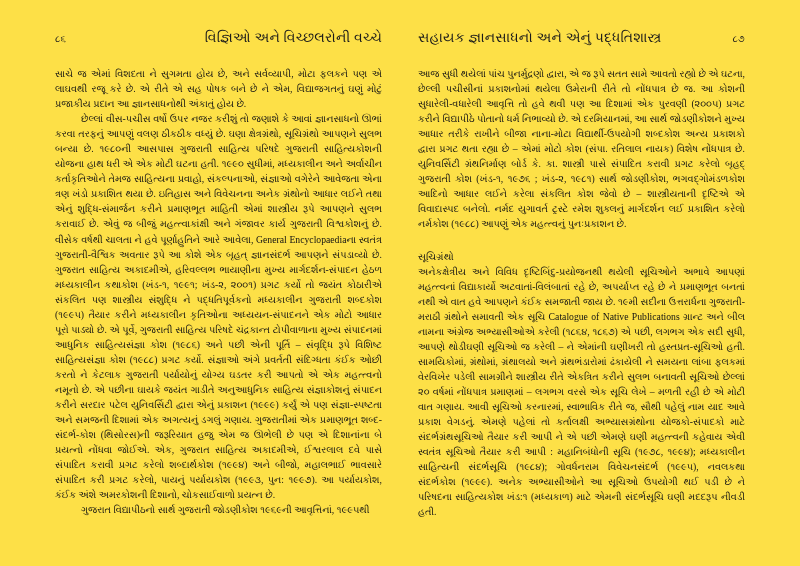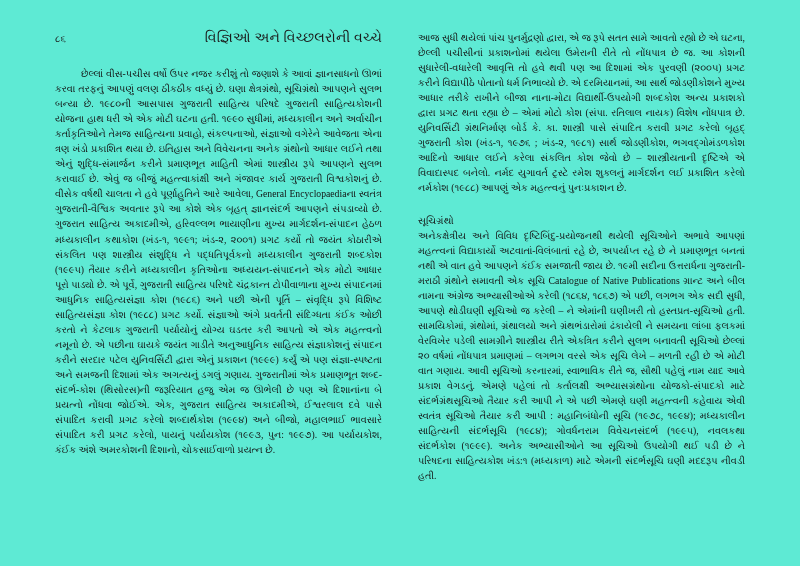--- a/index.html
+++ b/index.html
@@ -13,21 +13,21 @@
     height: 566px;
     font-family: "Liberation Serif", "DejaVu Serif", serif;
     color: #111111;
     overflow: hidden;
   }
 
   .book-spread {
     position: relative;
     width: 800px;
     height: 566px;
-    background: #5eead4;
+    background: #fde047;
     display: flex;
     flex-direction: row;
   }
 
   .page {
     position: relative;
     width: 400px;
     height: 566px;
     padding: 30px 22px 26px 22px;
   }
@@ -89,25 +89,31 @@
 
 <div class="book-spread">
 
   <div class="page page-left">
     <div class="running-head">
       <span class="folio">૮૬</span>
       <span class="head-title">વિજ્ઞિઓ અને વિચ્છલરોની વચ્ચે</span>
     </div>
 
     <div class="body-col">
+      <p class="para no-indent">સાચે જ એમાં વિશદતા ને સુગમતા હોય છે, અને સર્વવ્યાપી, મોટા ફલકને પણ એ લાઘવથી રજૂ કરે છે. એ રીતે એ સહ પોષક બને છે ને એમ, વિદ્યાજગતનું ઘણું મોટું પ્રજાકીય પ્રદાન આ જ્ઞાનસાધનોથી અંકાતું હોય છે.</p>
       <p class="para">છેલ્લાં વીસ-પચીસ વર્ષો ઉપર નજર કરીશું તો જણાશે કે આવાં જ્ઞાનસાધનો ઊભાં કરવા તરફનું આપણું વલણ ઠીકઠીક વધ્યું છે. ઘણા ક્ષેત્રગ્રંથો, સૂચિગ્રંથો આપણને સુલભ બન્યા છે. ૧૯૮૦ની આસપાસ ગુજરાતી સાહિત્ય પરિષદે ગુજરાતી સાહિત્યકોશની યોજના હાથ ધરી એ એક મોટી ઘટના હતી. ૧૯૯૦ સુધીમાં, મધ્યકાલીન અને અર્વાચીન કર્તાકૃતિઓને તેમજ સાહિત્યના પ્રવાહો, સંકલ્પનાઓ, સંજ્ઞાઓ વગેરેને આવેજતા એના ત્રણ ખંડો પ્રકાશિત થયા છે. ઇતિહાસ અને વિવેચનના અનેક ગ્રંથોનો આધાર લઈને તથા એનું શુદ્ધિ-સંમાર્જન કરીને પ્રમાણભૂત માહિતી એમાં શાસ્ત્રીય રૂપે આપણને સુલભ કરાવાઈ છે. એવું જ બીજું મહત્ત્વાકાંક્ષી અને ગંજાવર કાર્ય ગુજરાતી વિશ્વકોશનું છે. વીસેક વર્ષથી ચાલતા ને હવે પૂર્ણાહુતિને આરે આવેલા, General Encyclopaediaના સ્વતંત્ર ગુજરાતી-વૈશ્વિક અવતાર રૂપે આ કોશે એક બૃહત્ જ્ઞાનસંદર્ભ આપણને સંપડાવ્યો છે. ગુજરાત સાહિત્ય અકાદમીએ, હરિવલ્લભ ભાયાણીના મુખ્ય માર્ગદર્શન-સંપાદન હેઠળ મધ્યકાલીન કથાકોશ (ખંડ-૧, ૧૯૯૧; ખંડ-૨, ૨૦૦૧) પ્રગટ કર્યો તો જયંત કોઠારીએ સંકલિત પણ શાસ્ત્રીય સંશુદ્ધિ ને પદ્ધતિપૂર્વકનો મધ્યકાલીન ગુજરાતી શબ્દકોશ (૧૯૯૫) તૈયાર કરીને મધ્યકાલીન કૃતિઓના અધ્યયન-સંપાદનને એક મોટો આધાર પૂરો પાડ્યો છે. એ પૂર્વે, ગુજરાતી સાહિત્ય પરિષદે ચંદ્રકાન્ત ટોપીવાળાના મુખ્ય સંપાદનમાં આધુનિક સાહિત્યસંજ્ઞા કોશ (૧૯૮૬) અને પછી એની પૂર્તિ – સંવૃદ્ધિ રૂપે વિશિષ્ટ સાહિત્યસંજ્ઞા કોશ (૧૯૮૮) પ્રગટ કર્યો. સંજ્ઞાઓ અંગે પ્રવર્તતી સંદિગ્ધતા કંઈક ઓછી કરતો ને કેટલાક ગુજરાતી પર્યાયોનું યોગ્ય ઘડતર કરી આપતો એ એક મહત્ત્વનો નમૂનો છે. એ પછીના ઘાયકે જયંત ગાડીતે અનુઆધુનિક સાહિત્ય સંજ્ઞાકોશનું સંપાદન કરીને સરદાર પટેલ યુનિવર્સિટી દ્વારા એનું પ્રકાશન (૧૯૯૯) કર્યું એ પણ સંજ્ઞા-સ્પષ્ટતા અને સમજની દિશામાં એક અગત્યનું ડગલું ગણાય. ગુજરાતીમાં એક પ્રમાણભૂત શબ્દ-સંદર્ભ-કોશ (થિસોરસ)ની જરૂરિયાત હજુ એમ જ ઊભેલી છે પણ એ દિશાનાંના બે પ્રયત્નો નોંધવા જોઈએ. એક, ગુજરાત સાહિત્ય અકાદમીએ, ઈશ્વરલાલ દવે પાસે સંપાદિત કરાવી પ્રગટ કરેલો શબ્દાર્થકોશ (૧૯૯૪) અને બીજો, મહાલભાઈ ભાવસારે સંપાદિત કરી પ્રગટ કરેલો, પાયનું પર્યાયકોશ (૧૯૯૩, પુન: ૧૯૯૭). આ પર્યાયકોશ, કંઈક અંશે અમરકોશની દિશાનો, ચોકસાઈવાળો પ્રયત્ન છે.</p>
+      <p class="para">ગુજરાત વિદ્યાપીઠનો સાર્થ ગુજરાતી જોડણીકોશ ૧૯૬૯ની આવૃત્તિનાં, ૧૯૯૫થી</p>
     </div>
   </div>
 
   <div class="page page-right">
+    <div class="running-head">
+      <span class="head-title">સહાયક જ્ઞાનસાધનો અને એનું પદ્ધતિશાસ્ત્ર</span>
+      <span class="folio">૮૭</span>
+    </div>
 
     <div class="body-col">
       <p class="para no-indent">આજ સુધી થયેલાં પાંચ પુનર્મુદ્રણો દ્વારા, એ જ રૂપે સતત સામે આવતો રહ્યો છે એ ઘટના, છેલ્લી પચીસીનાં પ્રકાશનોમાં થયેલા ઉમેરાની રીતે તો નોંધપાત્ર છે જ. આ કોશની સુધારેલી-વધારેલી આવૃત્તિ તો હવે થવી પણ આ દિશામાં એક પુરવણી (૨૦૦૫) પ્રગટ કરીને વિદ્યાપીઠે પોતાનો ધર્મ નિભાવ્યો છે. એ દરમિયાનમાં, આ સાર્થ જોડણીકોશને મુખ્ય આધાર તરીકે રાખીને બીજા નાના-મોટા વિદ્યાર્થી-ઉપયોગી શબ્દકોશ અન્ય પ્રકાશકો દ્વારા પ્રગટ થતા રહ્યા છે – એમાં મોટો કોશ (સંપા. રતિલાલ નાયક) વિશેષ નોંધપાત્ર છે. યુનિવર્સિટી ગ્રંથનિર્માણ બોર્ડ કે. કા. શાસ્ત્રી પાસે સંપાદિત કરાવી પ્રગટ કરેલો બૃહદ્ ગુજરાતી કોશ (ખંડ-૧, ૧૯૭૬ ; ખંડ-૨, ૧૯૮૧) સાર્થ જોડણીકોશ, ભગવદ્ગોમંડળકોશ આદિનો આધાર લઈને કરેલા સંકલિત કોશ જેવો છે – શાસ્ત્રીયતાની દૃષ્ટિએ એ વિવાદાસ્પદ બનેલો. નર્મદ યુગાવર્ત ટ્રસ્ટે રમેશ શુક્લનું માર્ગદર્શન લઈ પ્રકાશિત કરેલો નર્મકોશ (૧૯૮૮) આપણું એક મહત્ત્વનું પુનઃપ્રકાશન છે.</p>
 
       <h2 class="section-heading">સૂચિગ્રંથો</h2>
 
       <p class="para no-indent">અનેકક્ષેત્રીય અને વિવિધ દૃષ્ટિબિંદુ-પ્રયોજનથી થયેલી સૂચિઓને અભાવે આપણાં મહત્ત્વનાં વિદ્યાકાર્યો અટવાતાં-વિલંબાતાં રહે છે, અપર્યાપ્ત રહે છે ને પ્રમાણભૂત બનતાં નથી એ વાત હવે આપણને કંઈક સમજાતી જાય છે. ૧૯મી સદીના ઉત્તરાર્ધના ગુજરાતી-મરાઠી ગ્રંથોને સમાવતી એક સૂચિ Catalogue of Native Publications ગ્રાન્ટ અને બીલ નામના અંગ્રેજ અભ્યાસીઓએ કરેલી (૧૮૬૪, ૧૮૬૭) એ પછી, લગભગ એક સદી સુધી, આપણે થોડીઘણી સૂચિઓ જ કરેલી – ને એમાંની ઘણીખરી તો હસ્તપ્રત-સૂચિઓ હતી. સામયિકોમાં, ગ્રંથોમાં, ગ્રંથાલયો અને ગ્રંથભંડારોમાં ઢંકાયેલી ને સમયના લાંબા ફલકમાં વેરવિખેર પડેલી સામગ્રીને શાસ્ત્રીય રીતે એકત્રિત કરીને સુલભ બનાવતી સૂચિઓ છેલ્લાં ૨૦ વર્ષમાં નોંધપાત્ર પ્રમાણમાં – લગભગ વરસે એક સૂચિ લેખે – મળતી રહી છે એ મોટી વાત ગણાય. આવી સૂચિઓ કરનારમાં, સ્વાભાવિક રીતે જ, સૌથી પહેલું નામ યાદ આવે પ્રકાશ વેગડનું. એમણે પહેલાં તો કર્તાલક્ષી અભ્યાસગ્રંથોના યોજકો-સંપાદકો માટે સંદર્ભગ્રંથસૂચિઓ તૈયાર કરી આપી ને એ પછી એમણે ઘણી મહત્ત્વની કહેવાય એવી સ્વતંત્ર સૂચિઓ તૈયાર કરી આપી : મહાનિબંધોની સૂચિ (૧૯૭૮, ૧૯૯૪); મધ્યકાલીન સાહિત્યની સંદર્ભસૂચિ (૧૯૮૪); ગોવર્ધનરામ વિવેચનસંદર્ભ (૧૯૯૫), નવલકથા સંદર્ભકોશ (૧૯૯૯). અનેક અભ્યાસીઓને આ સૂચિઓ ઉપયોગી થઈ પડી છે ને પરિષદના સાહિત્યકોશ ખંડ:૧ (મધ્યકાળ) માટે એમની સંદર્ભસૂચિ ઘણી મદદરૂપ નીવડી હતી.</p>
     </div>
   </div>
 

